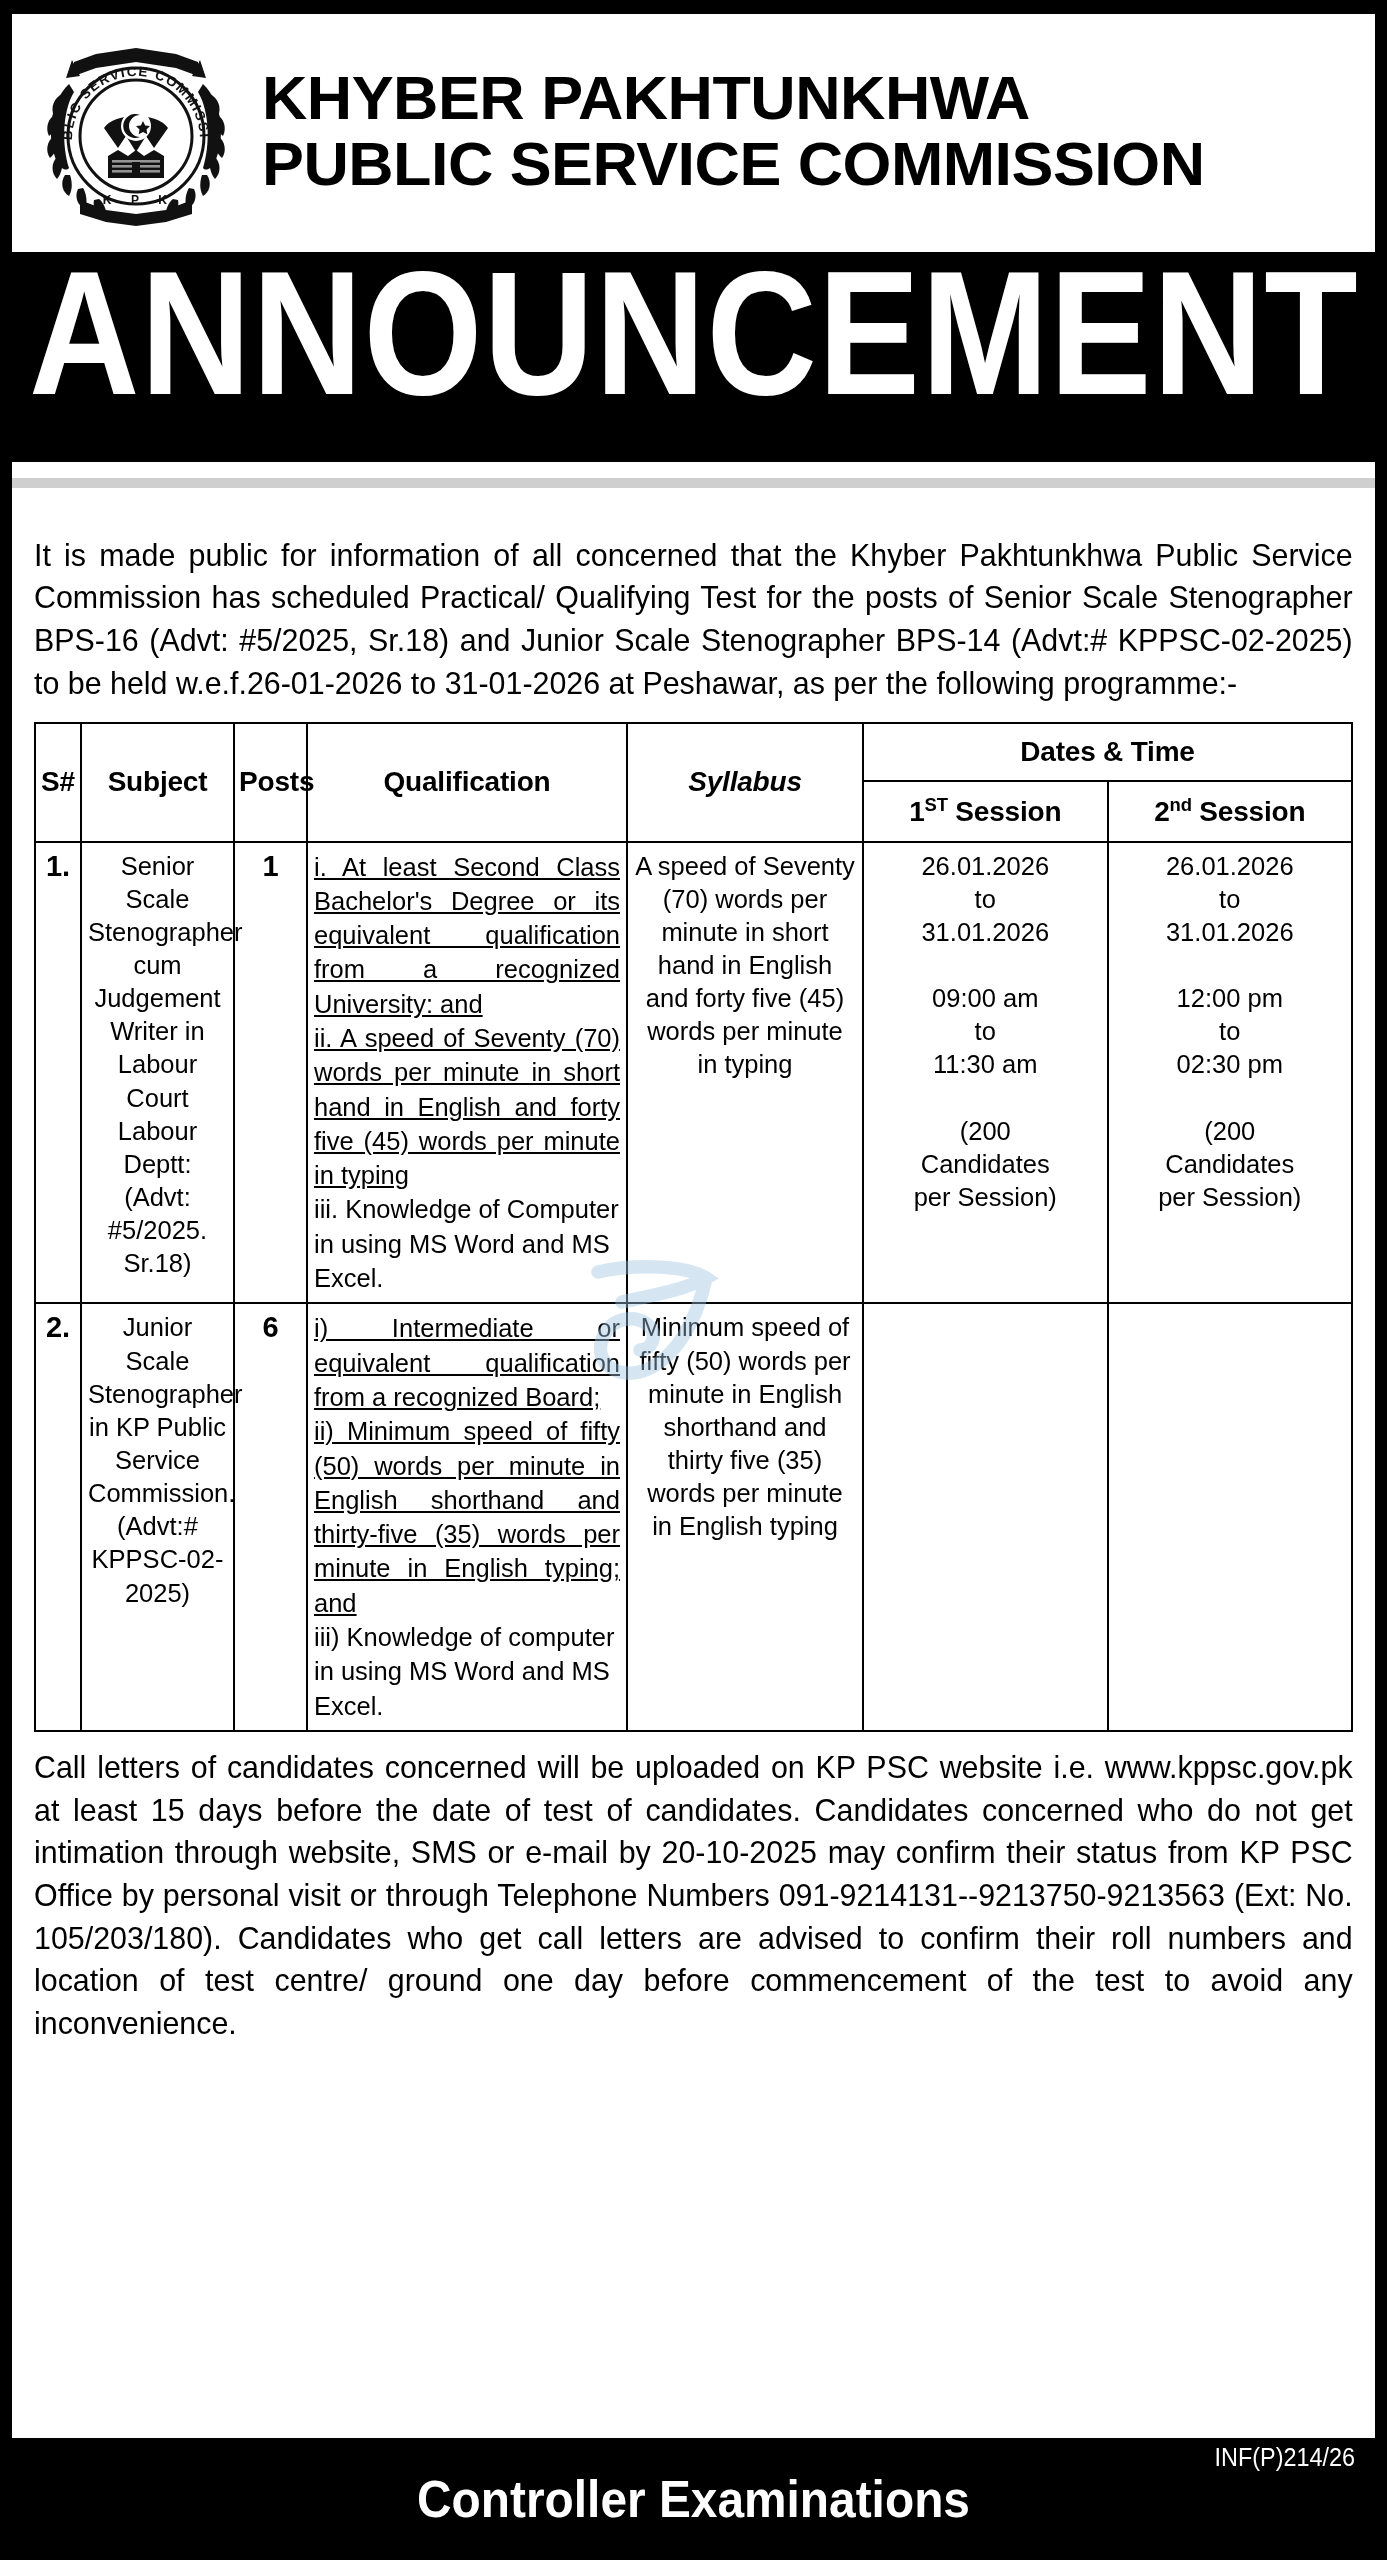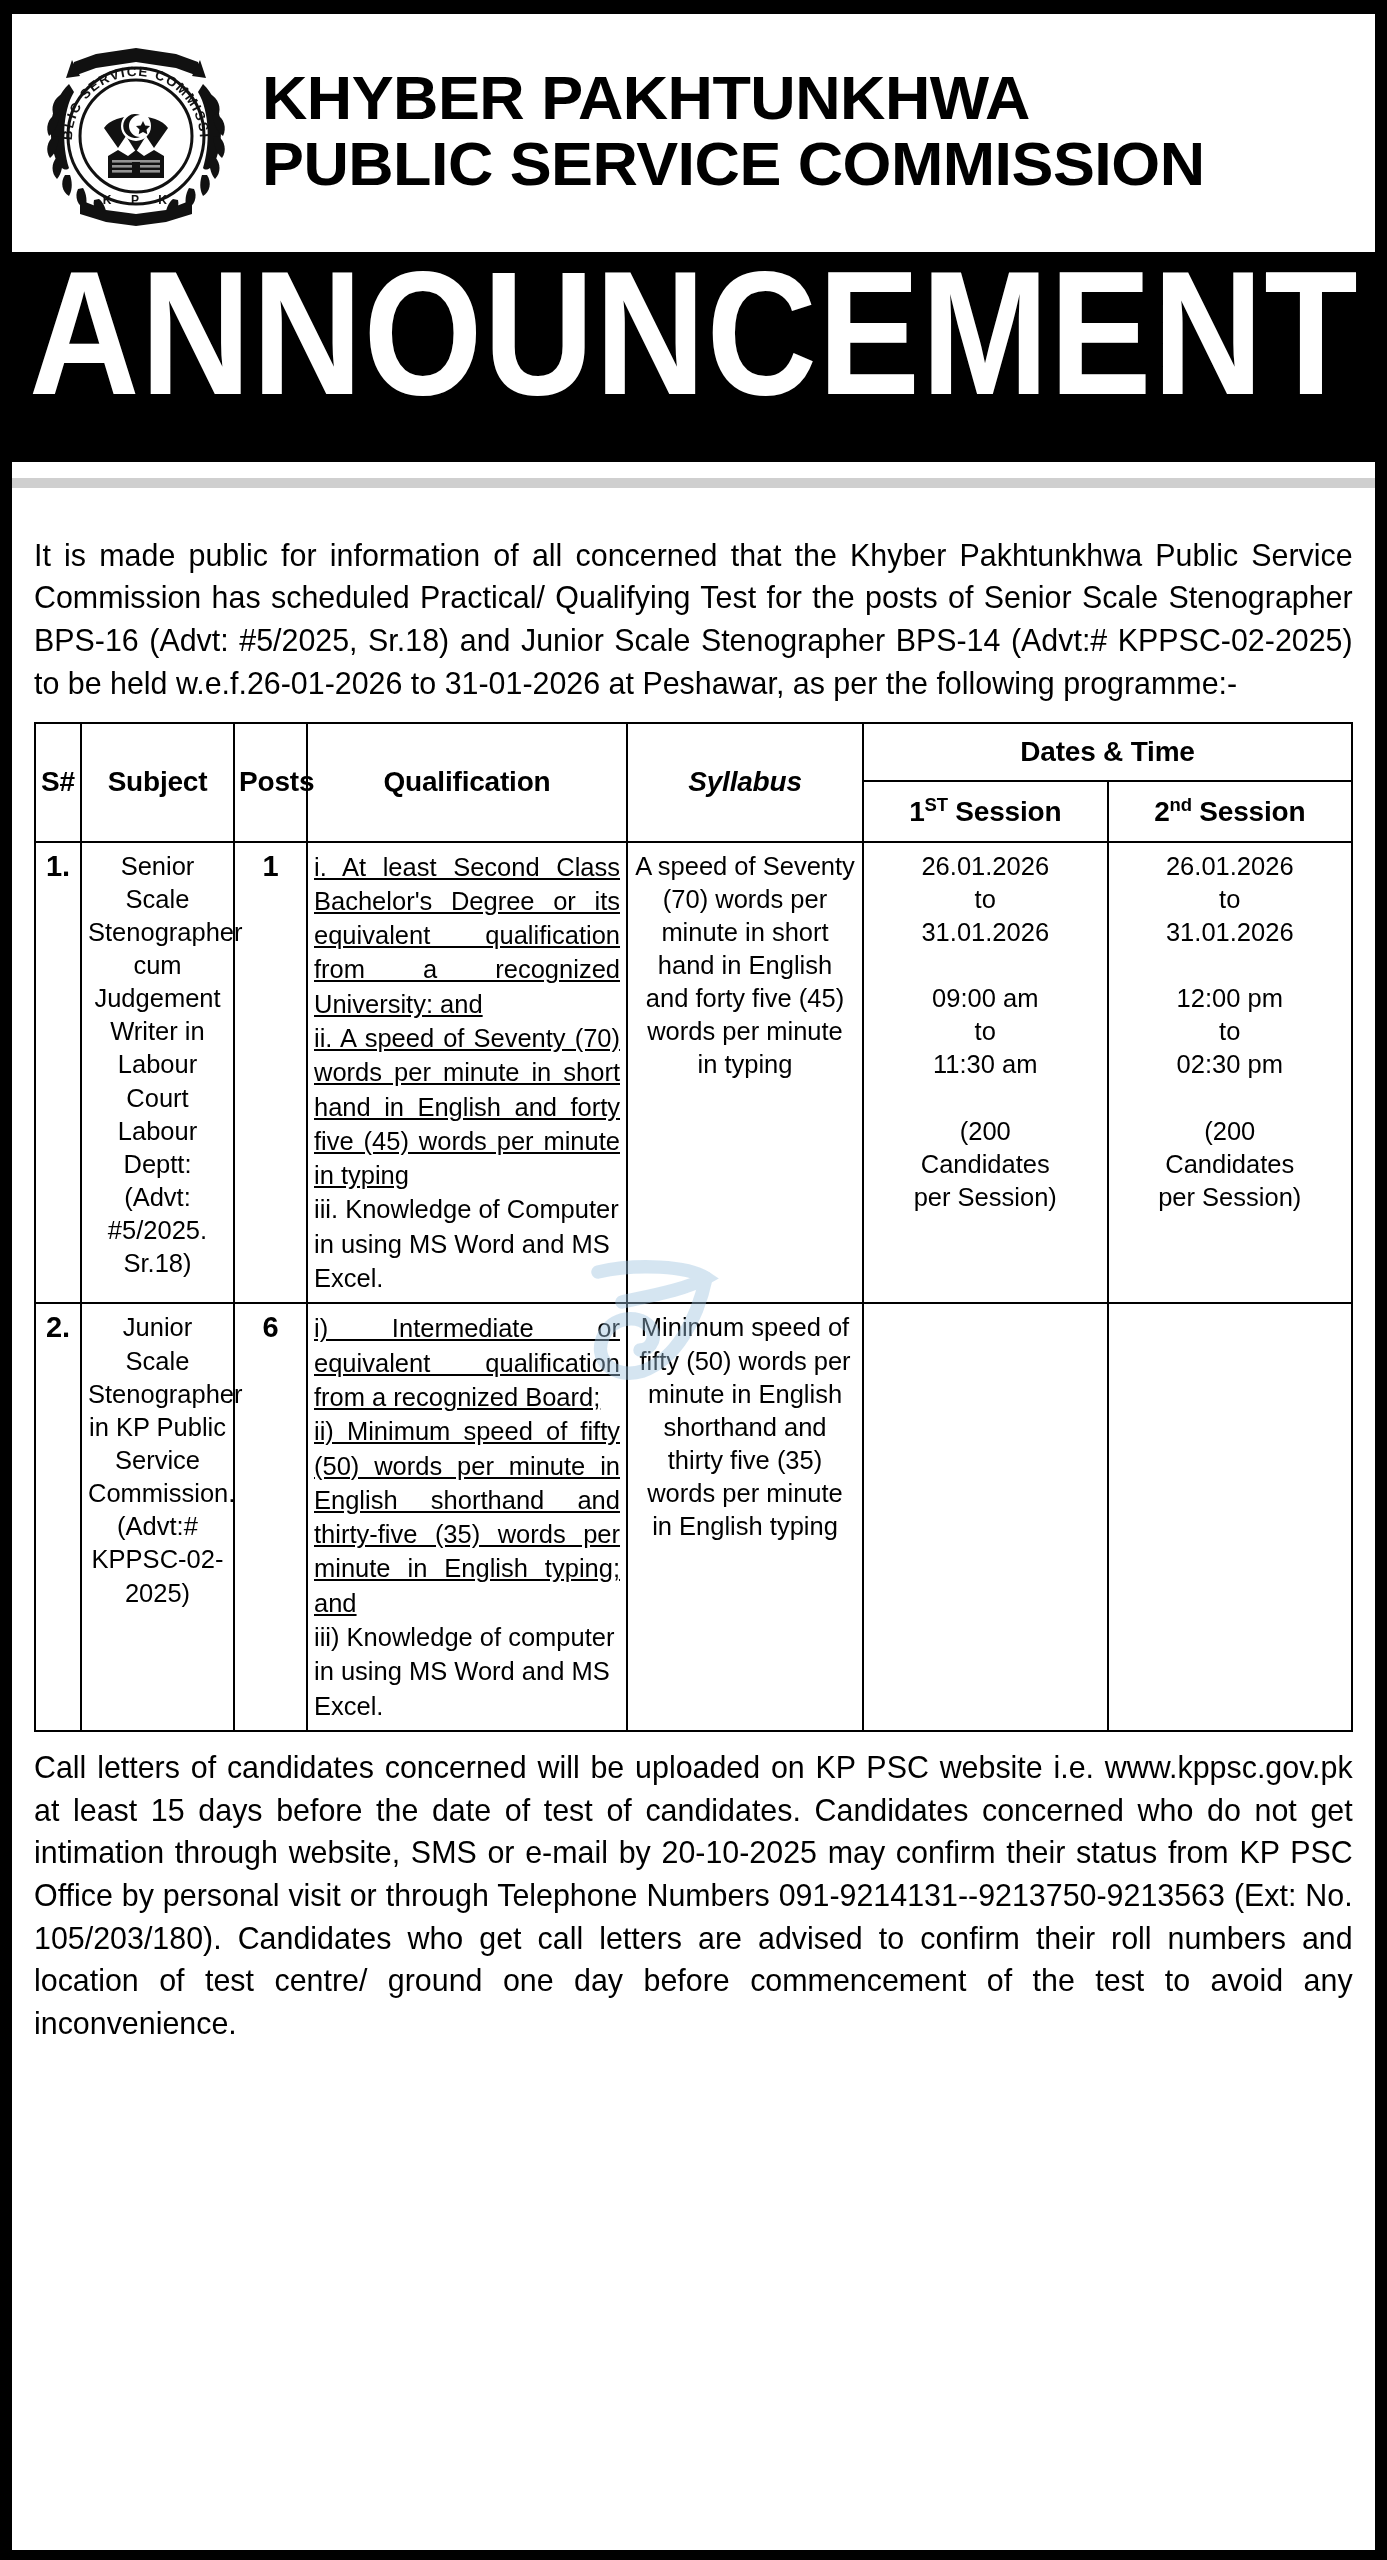--- a/index.html
+++ b/index.html
@@ -390,14 +390,18 @@
           <td class="c-sess blank"></td>
           <td class="c-sess blank"></td>
         </tr>
 
       </tbody>
     </table>
 
     <p class="outro"><span>Call letters of candidates concerned will be uploaded on KP PSC website i.e. www.kppsc.gov.pk at least 15 days before the date of test of candidates. Candidates concerned who do not get intimation through website, SMS or e-mail by 20-10-2025 may confirm their status from KP PSC Office by personal visit or through Telephone Numbers  091-9214131--9213750-9213563 (Ext: No. 105/203/180). Candidates who get call letters are advised to confirm their roll numbers and location of test centre/ ground one day before</span> <span class="lastline">commencement of the test to avoid any inconvenience.</span></p>
   </div>
 
+  <div class="footer-band">
+    <span class="inf-code">INF(P)214/26</span>
+    <span class="ctrl">Controller Examinations</span>
+  </div>
 
 </div>
 
 </body></html>

